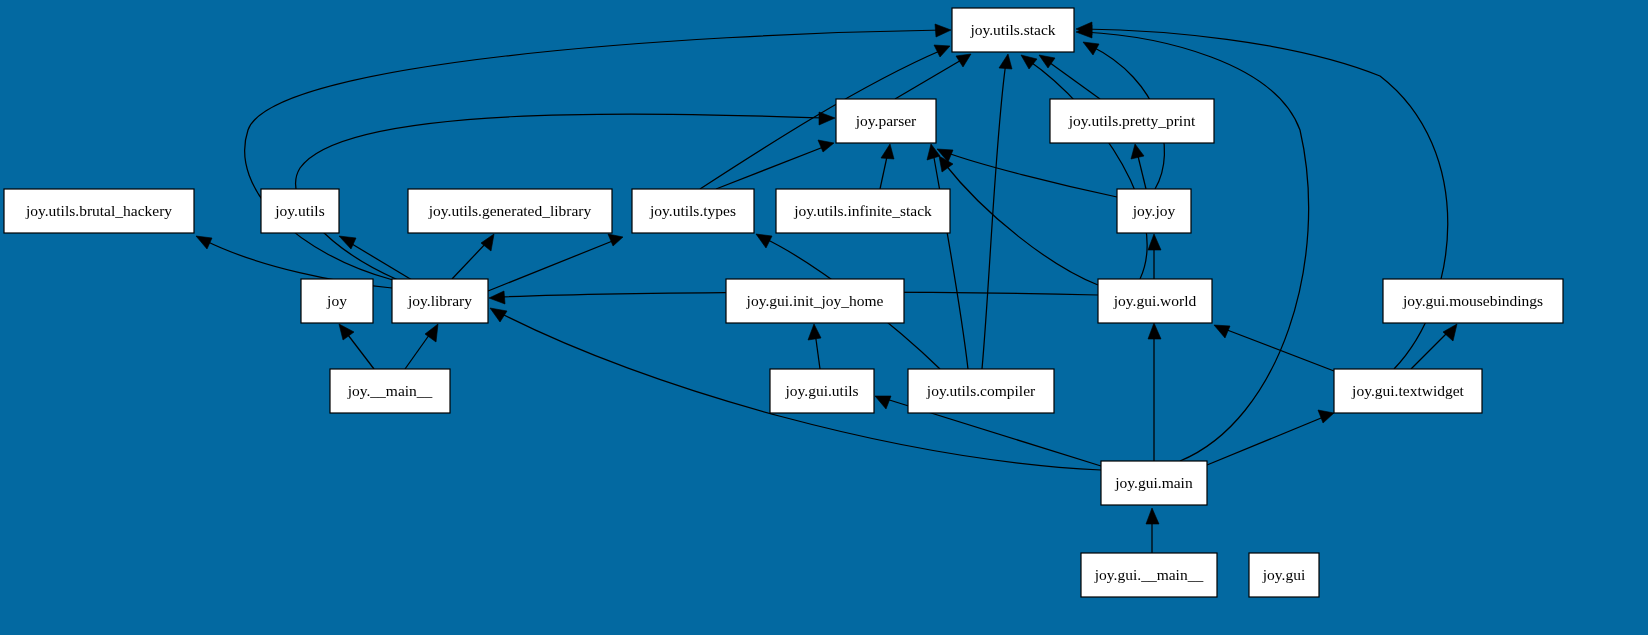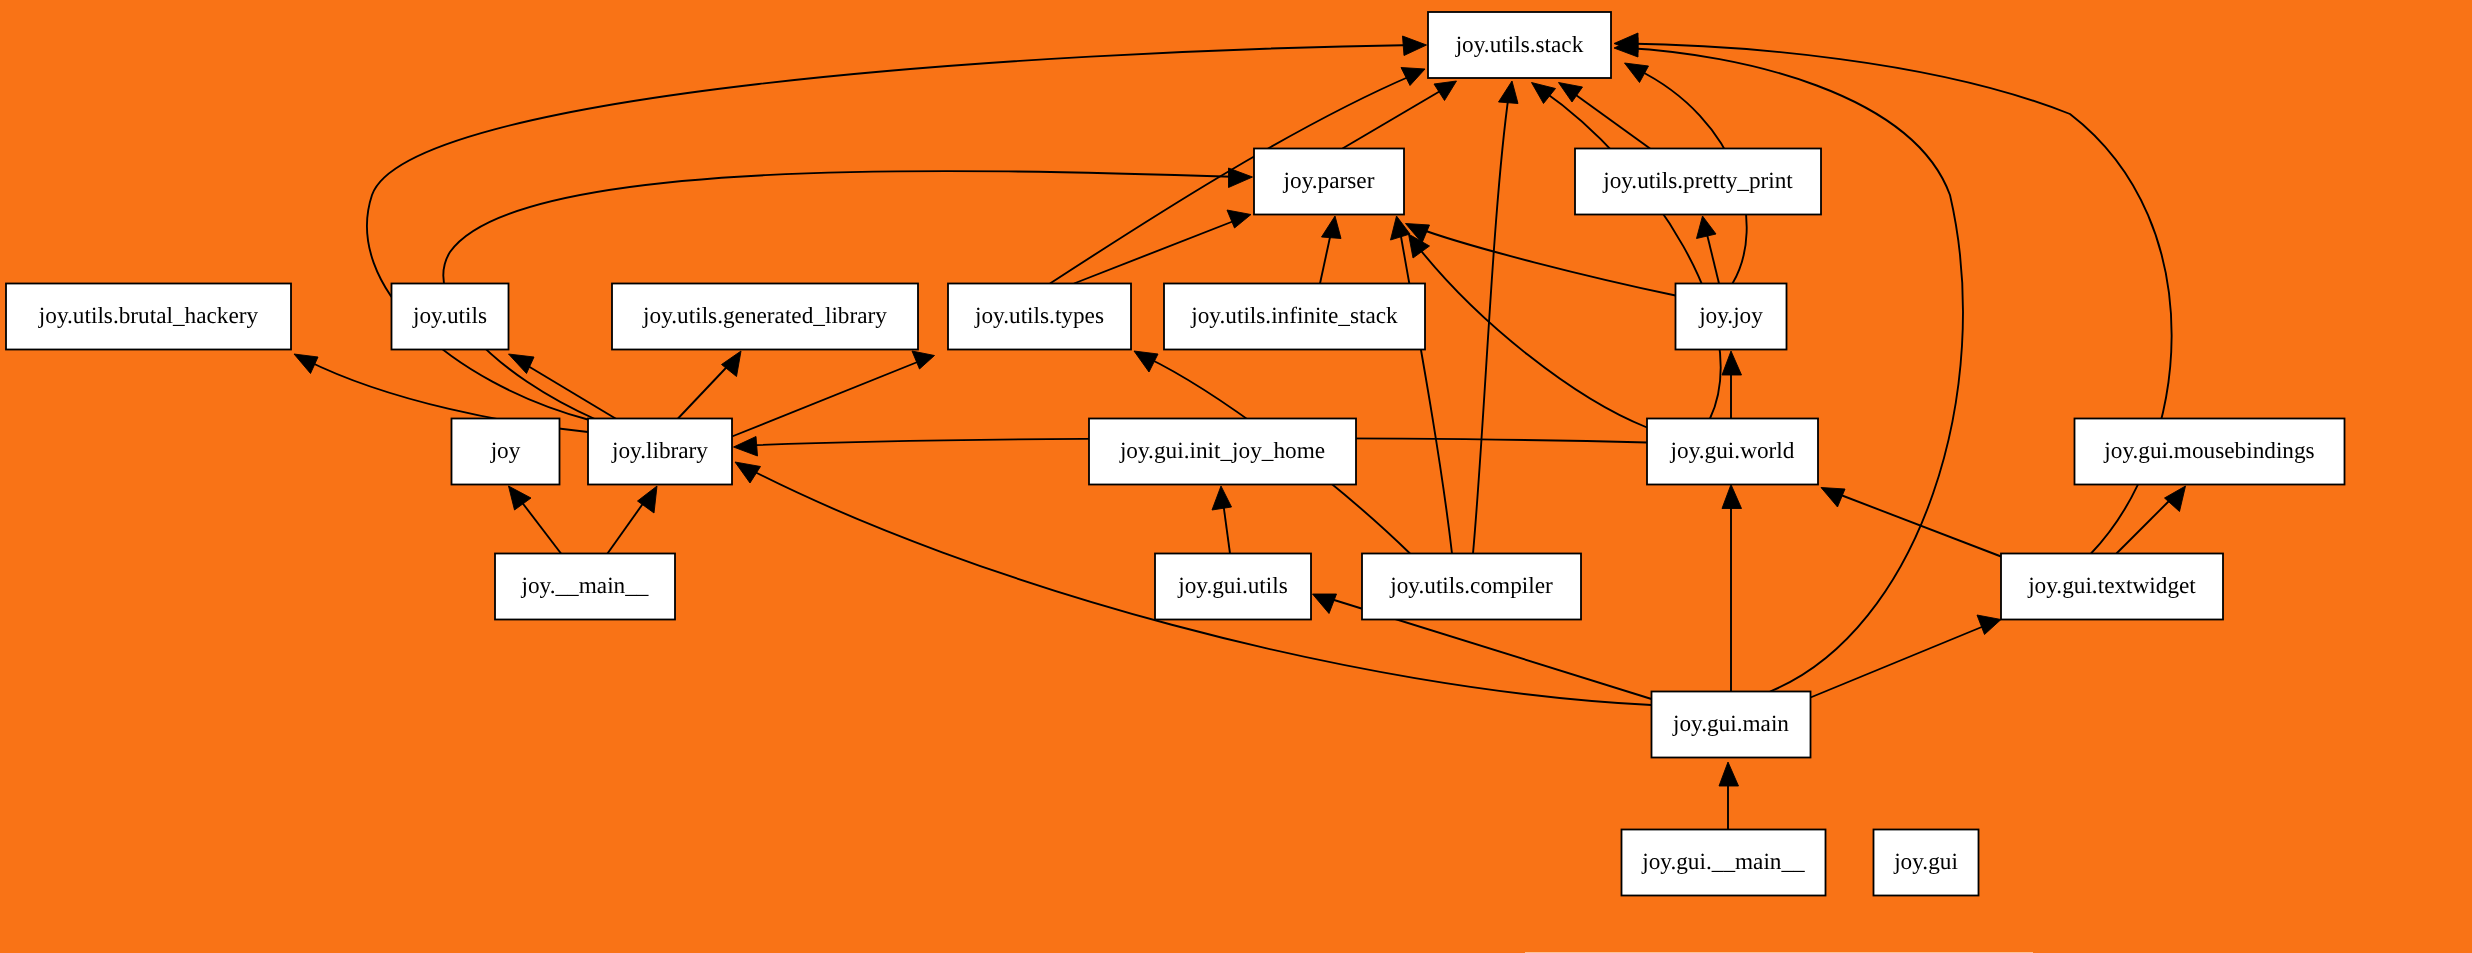--- a/index.html
+++ b/index.html
@@ -4,21 +4,21 @@
 <style>
   html, body {
     margin: 0;
     padding: 0;
     background: #ffffff;
   }
   #canvas {
     position: relative;
     width: 1648px;
     height: 635px;
-    background: #f97316;
+    background: #0369a1;
     font-family: "Liberation Serif", "DejaVu Serif", serif;
   }
   svg#graph {
     position: absolute;
     top: 0;
     left: 0;
     width: 1648px;
     height: 635px;
   }
   .node-box {

